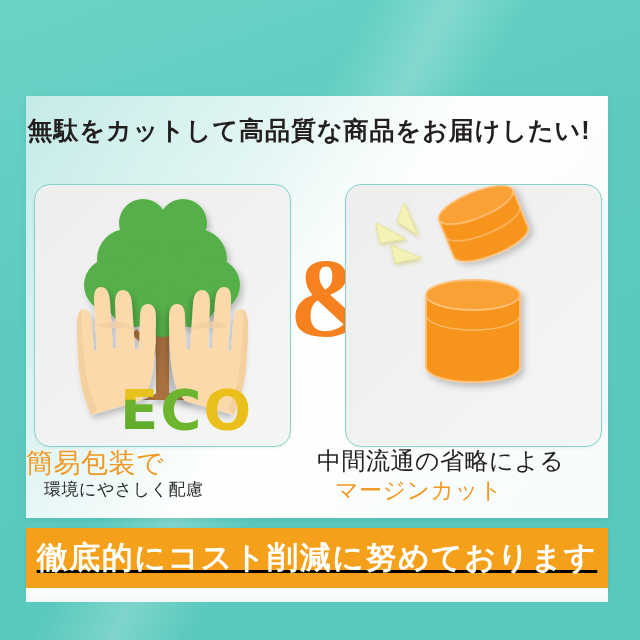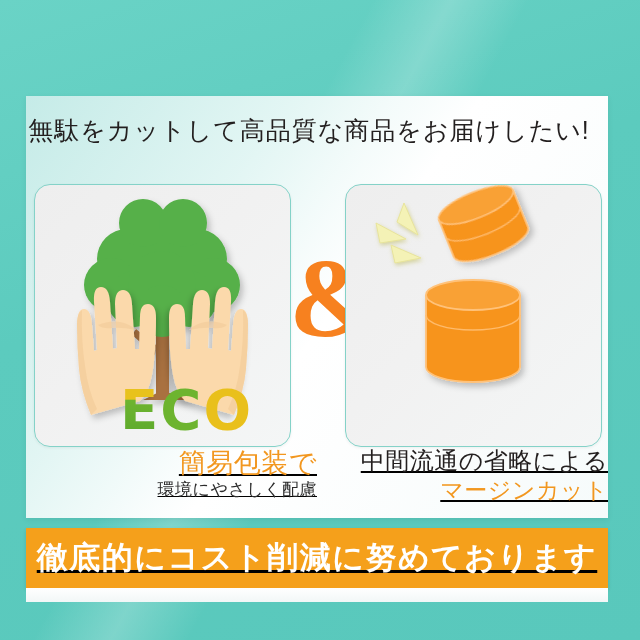--- a/index.html
+++ b/index.html
@@ -40,21 +40,21 @@
 
   
   .panel{
     position:absolute;left:26px;top:96px;width:582px;height:422px;
     background:
       linear-gradient(125deg,rgba(214,240,238,0.85) 0%,rgba(240,250,249,0.9) 30%,#ffffff 52%,#f6fbfb 100%);
     box-shadow:0 2px 6px rgba(0,0,0,0.07);
   }
   .lead{
     position:absolute;left:0;top:18px;width:566px;text-align:center;
-    font-size:25px;color:#231f1f;letter-spacing:1px;font-weight:400;
+    font-size:25px;color:#231f1f;letter-spacing:1px;font-weight:700;
   }
 
   
   .cards{position:absolute;left:0;top:88px;width:582px;height:262px;}
   .card{
     position:absolute;top:0;width:255px;height:261px;
     background:linear-gradient(135deg,#eeeeee 0%,#f1f1f1 45%,#f4f6f6 100%);
     border:1.6px solid #84d2c8;border-radius:16px;
     box-shadow:0 1px 3px rgba(0,0,0,0.06);
     overflow:hidden;
@@ -81,26 +81,26 @@
   .eco .o{color:#e9c01b;}
 
   .cost{
     position:absolute;left:0;bottom:4px;width:255px;text-align:center;
     font-size:60px;font-weight:bold;line-height:1;color:#f26f21;
     font-family:"DejaVu Sans",sans-serif;
   }
 
   
   .caps{position:absolute;left:0;top:352px;width:582px;height:70px;}
-  .cap{position:absolute;top:0;width:291px;text-align:right;text-decoration:underline;}
+  .cap{position:absolute;top:0;width:291px;text-align:left;}
   .cap-left{left:0;}
   .cap-right{left:291px;}
   .cap-main{font-size:27px;line-height:1.12;color:#f2971f;font-weight:500;letter-spacing:0.5px;}
   .cap-main.dark{color:#231f1f;font-size:24px;}
-  .cap-sub{font-size:17px;line-height:1.2;color:#2c2c2c;margin-top:2px;letter-spacing:0.5px;}
+  .cap-sub{font-size:17px;line-height:1.2;color:#2c2c2c;margin-top:2px;letter-spacing:0.5px;padding-left:18px;}
   .cap-sub.orange{color:#f2971f;font-size:23px;}
 
   
   .banner{
     position:absolute;left:26px;top:528px;width:582px;height:60px;
     background:#f5a01b;display:flex;align-items:center;justify-content:center;
     box-shadow:0 2px 4px rgba(0,0,0,0.12);
     text-decoration:underline;
   }
   .banner span{

